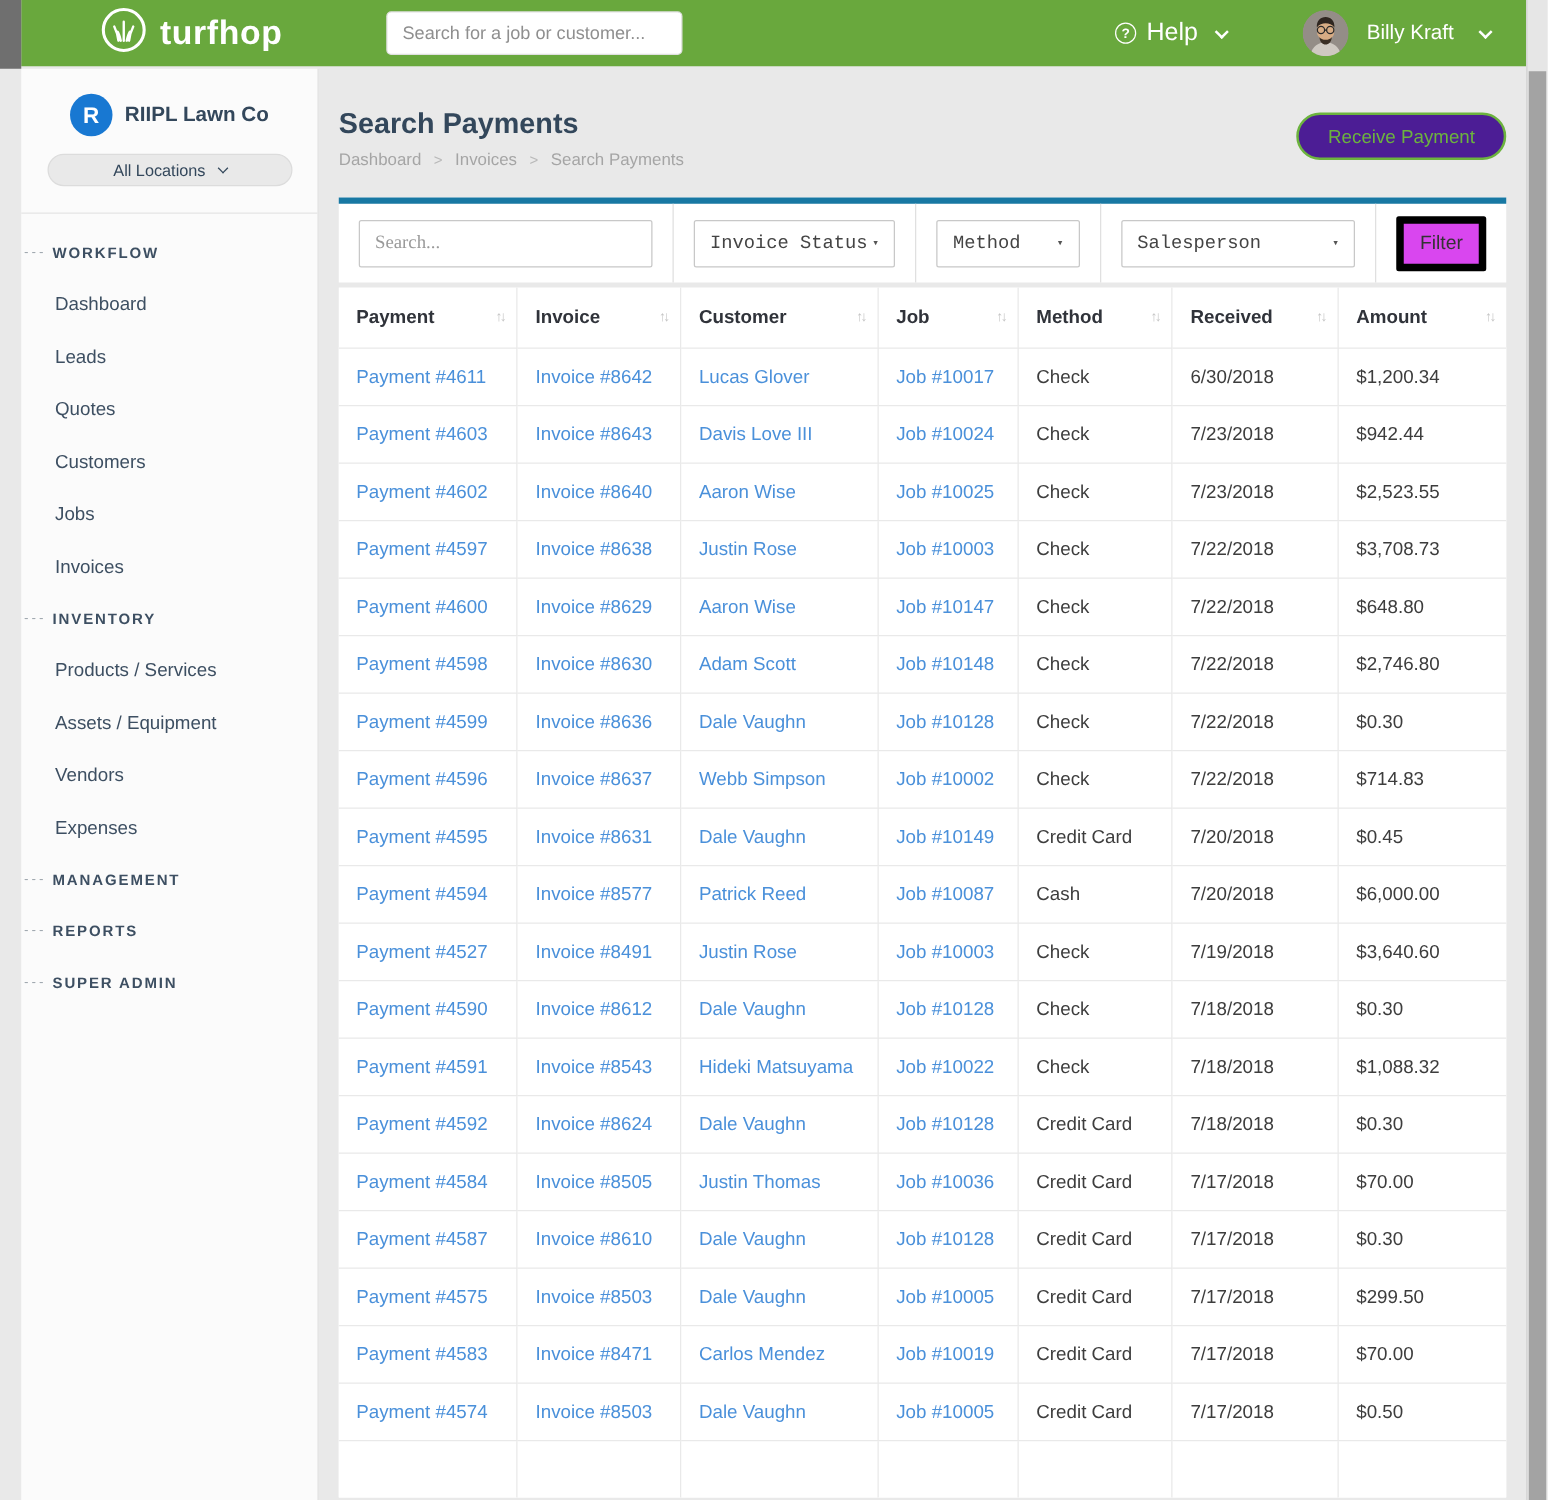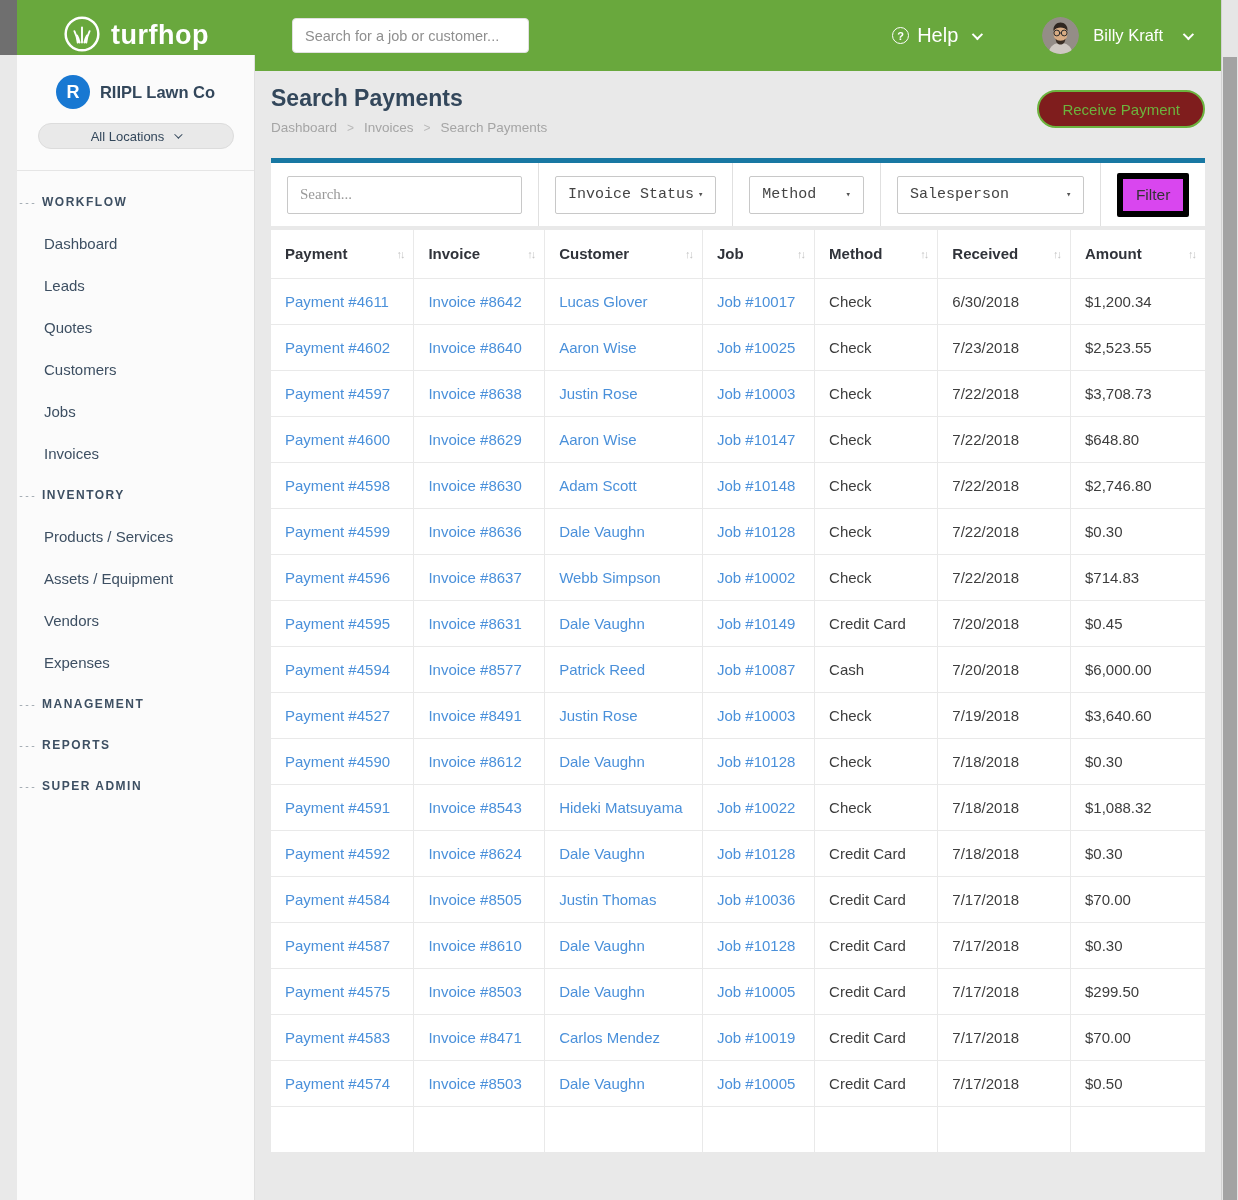--- a/index.html
+++ b/index.html
@@ -12,24 +12,24 @@
     position: relative;
   }
 
   
   .chrome-topleft { position: absolute; left: 0; top: 0; width: 17px; height: 55px; background: #6f6f6f; z-index: 30; }
   .scrollbar-right { position: absolute; right: 0; top: 0; width: 17px; height: 1200px; background: #e6e6e6; border-left: 1px solid #d2d2d2; z-index: 30; }
   .scrollbar-thumb { position: absolute; left: 1px; right: 1px; top: 57px; bottom: 0; background: #a3a3a3; }
 
   
   .topbar {
-    position: absolute; left: 17px; top: 0; width: 1204px; height: 71px;
+    position: absolute; left: 17px; top: 0; width: 1204px; height: 53px;
     background: #69a83d;
     display: flex; align-items: center;
-    padding: 0 30px 0 46px; color: #fff;
+    padding: 0 30px 0 63px; color: #fff;
   }
   .brand { display: flex; align-items: center; gap: 10px; }
   .brand-text { font-size: 27px; font-weight: 700; letter-spacing: 0.5px; color: #fff; }
   .topbar-search {
     margin-left: 83px; width: 237px; height: 35px;
     border: 1px solid #e0e0e0; border-radius: 4px;
     padding: 0 12px; font-size: 14.5px; color: #444;
     outline: none; background: #fff; font-family: "Liberation Sans", sans-serif;
   }
   .topbar-search::placeholder { color: #8f8f8f; }
@@ -81,21 +81,21 @@
   .nav-item { height: 42px; display: flex; align-items: center; padding-left: 27px; font-size: 15px; color: #3d4f62; cursor: pointer; }
 
   
   .main { position: absolute; left: 255px; top: 69px; width: 966px; height: 857px; padding: 0 16px; }
   .page-title { margin: 16px 0 0; font-size: 23px; font-weight: 700; color: #33475b; }
   .breadcrumb { margin-top: 8px; display: flex; align-items: center; gap: 10px; font-size: 13.5px; color: #a5a5a5; }
   .crumb { color: #a5a5a5; cursor: pointer; }
   .crumb-sep { color: #b9b9b9; font-size: 12px; }
   .receive-btn {
     position: absolute; top: 21px; right: 16px; height: 38px; padding: 0 23px;
-    border: 2px solid #6cb33e; border-radius: 19px; background: #7f1d1d;
+    border: 2px solid #6cb33e; border-radius: 19px; background: #4c1d95;
     color: #6cb33e; font-size: 15px; font-family: "Liberation Sans", sans-serif; cursor: pointer;
   }
 
   
   .filter-card {
     margin-top: 23px; background: #fff; border-top: 5px solid #1878a3;
     display: flex; align-items: stretch; height: 68px;
   }
   .filter-cell { display: flex; align-items: center; padding: 0 16px; border-right: 1px solid #e0e0e0; }
   .filter-cell:last-child { border-right: none; }
@@ -318,20 +318,29 @@
           <tr>
             <td><a class="cell-link" href="#">Payment #4611</a></td>
             <td><a class="cell-link" href="#">Invoice #8642</a></td>
             <td><a class="cell-link" href="#">Lucas Glover</a></td>
             <td><a class="cell-link" href="#">Job #10017</a></td>
             <td>Check</td>
             <td>6/30/2018</td>
             <td>$1,200.34</td>
           </tr>
           <tr>
+            <td><a class="cell-link" href="#">Payment #4603</a></td>
+            <td><a class="cell-link" href="#">Invoice #8643</a></td>
+            <td><a class="cell-link" href="#">Davis Love III</a></td>
+            <td><a class="cell-link" href="#">Job #10024</a></td>
+            <td>Check</td>
+            <td>7/23/2018</td>
+            <td>$942.44</td>
+          </tr>
+          <tr>
             <td><a class="cell-link" href="#">Payment #4602</a></td>
             <td><a class="cell-link" href="#">Invoice #8640</a></td>
             <td><a class="cell-link" href="#">Aaron Wise</a></td>
             <td><a class="cell-link" href="#">Job #10025</a></td>
             <td>Check</td>
             <td>7/23/2018</td>
             <td>$2,523.55</td>
           </tr>
           <tr>
             <td><a class="cell-link" href="#">Payment #4597</a></td>

